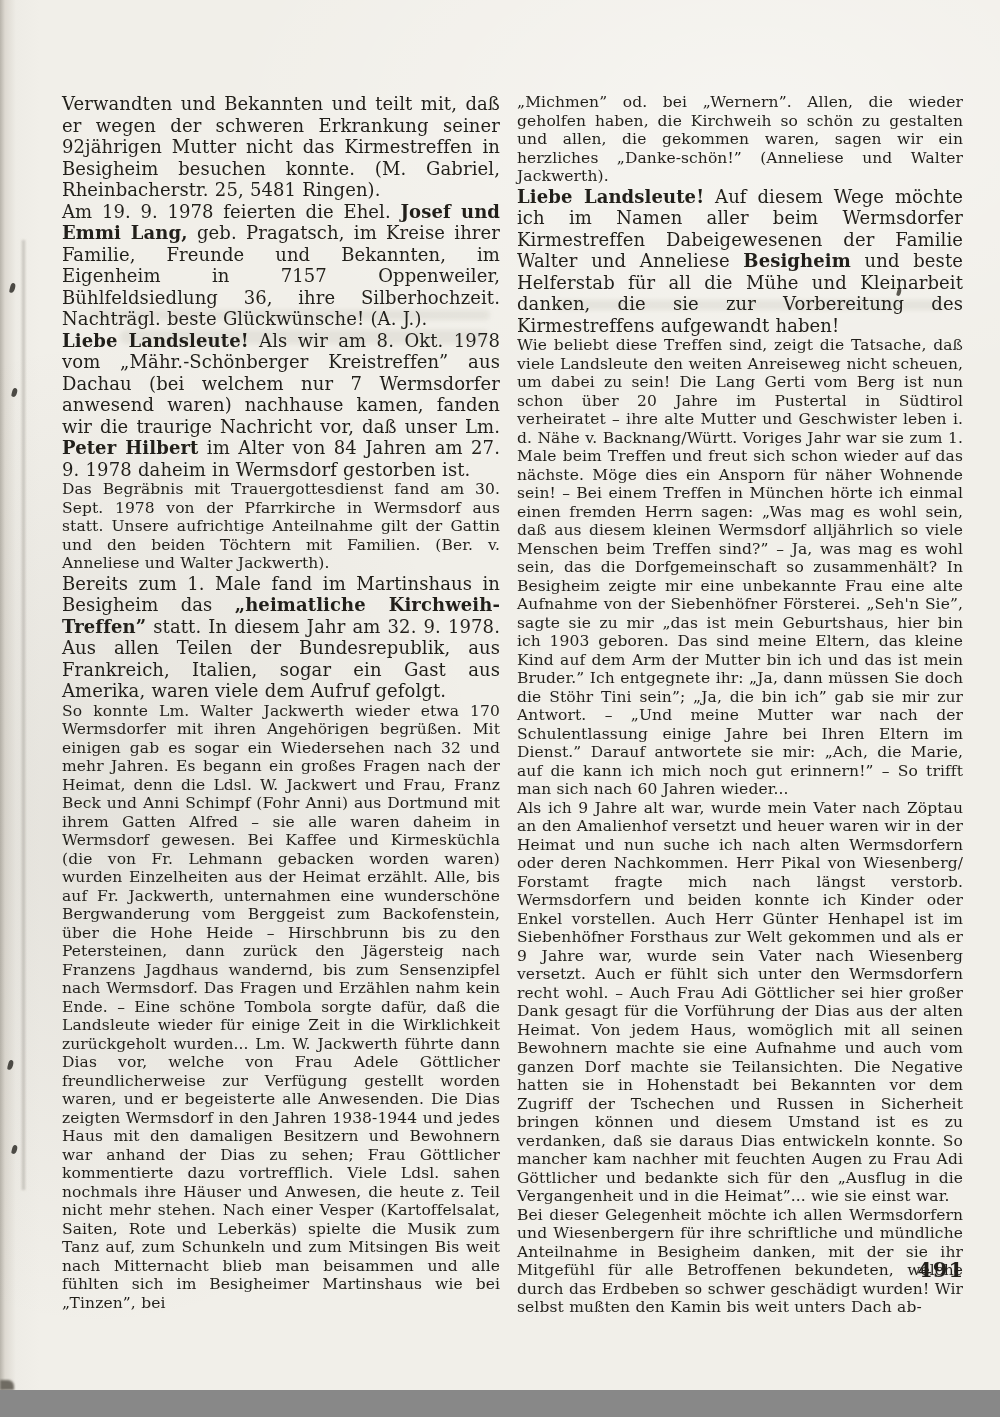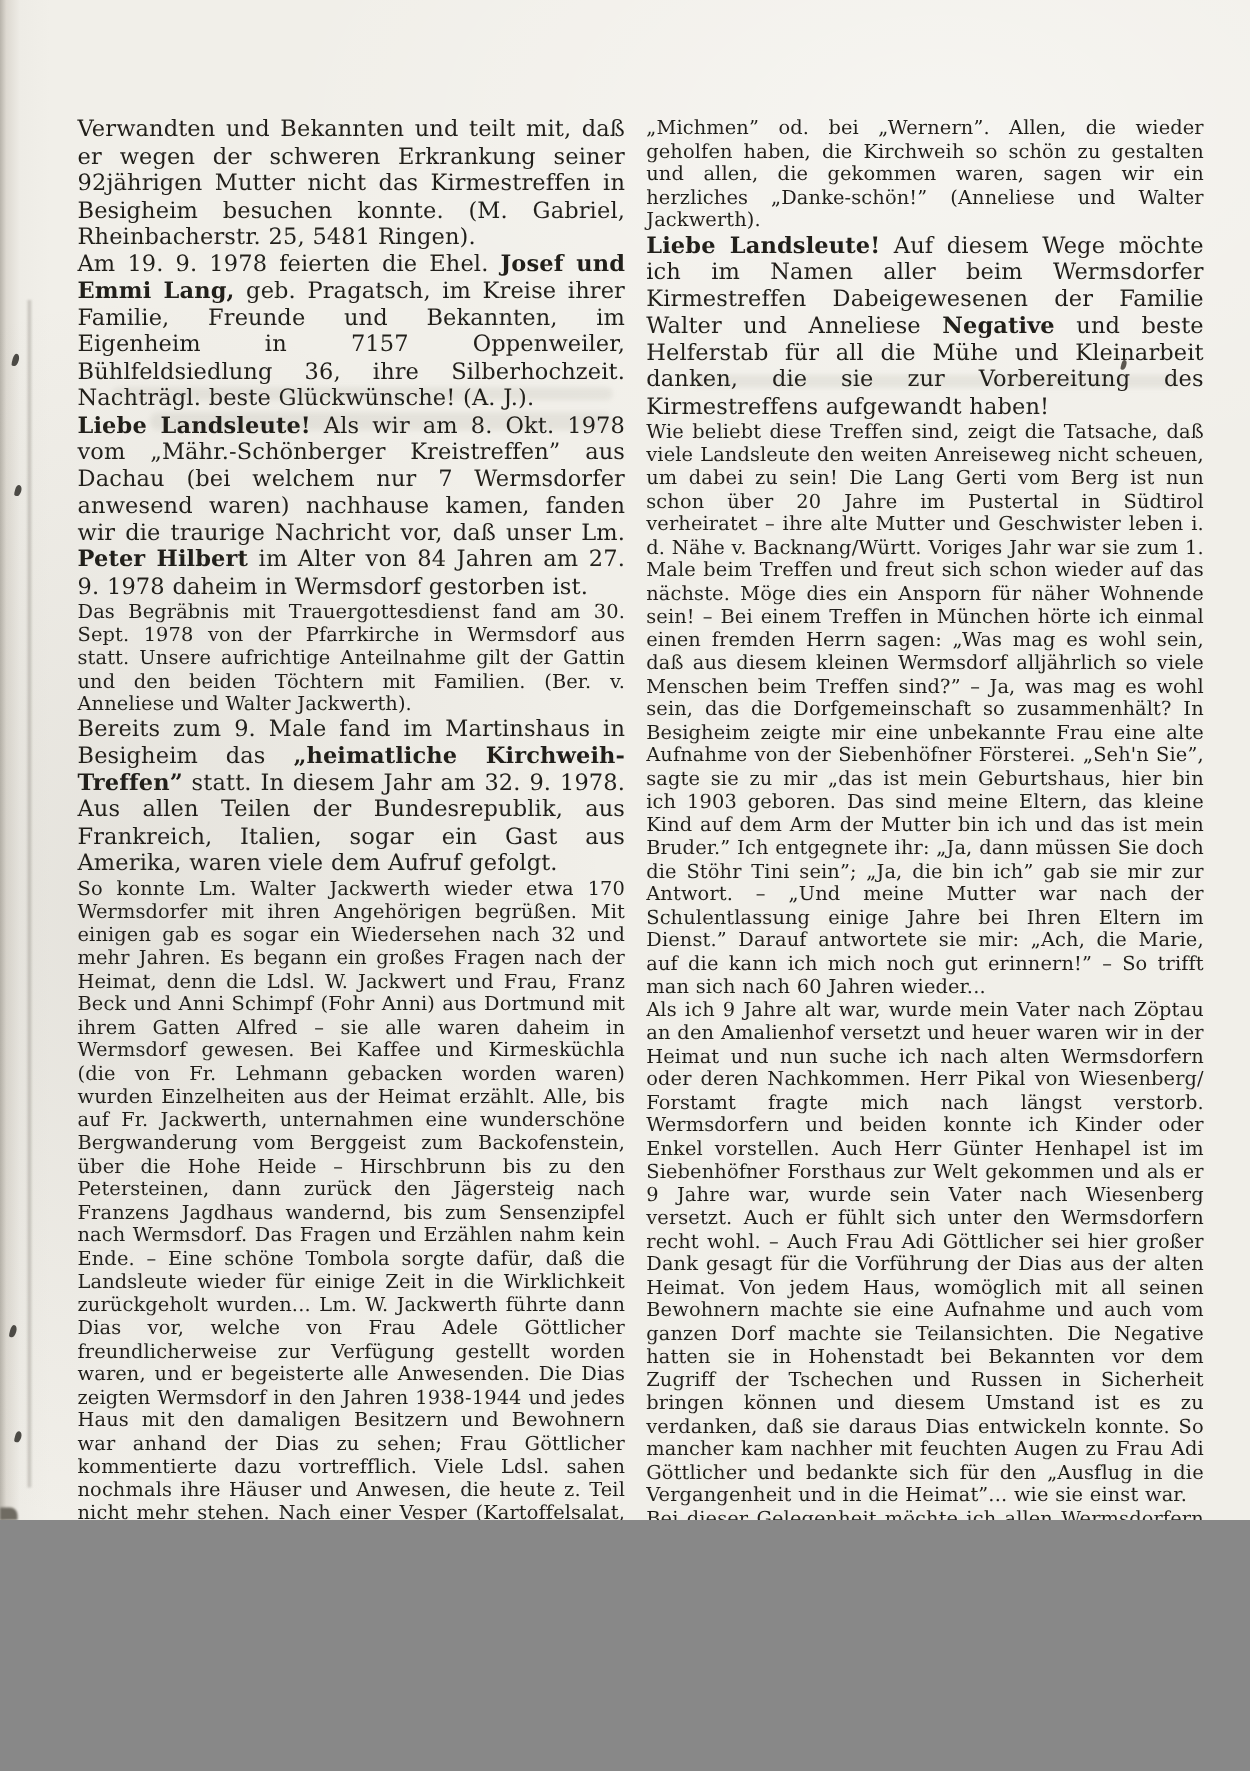--- a/index.html
+++ b/index.html
@@ -1,19 +1,19 @@
 <!DOCTYPE html>
 <html lang="de"><head>
 <meta charset="utf-8">
 <style>
   html,body{margin:0;padding:0;}
   body{background:#888;font-family:"DejaVu Serif","Liberation Serif",serif;}
   .page{
     position:relative;
-    width:1000px;height:1216px;
+    width:1000px;height:1390px;
     background:
       radial-gradient(ellipse 900px 500px at 75% 8%, rgba(255,255,255,0.35), rgba(255,255,255,0) 60%),
       radial-gradient(ellipse 700px 900px at 10% 60%, rgba(120,115,105,0.10), rgba(120,115,105,0) 55%),
       linear-gradient(to right, #b8b4ab 0px, #ddd9d1 5px, #eeece6 16px, #f1efe9 40px),
       #f1efe9;
     overflow:hidden;
     color:#211f1a;
   }
   
   .crease{
@@ -85,26 +85,26 @@
   <div class="speck s2"></div>
   <div class="speck s3"></div>
   <div class="speck s4"></div>
   <div class="speck s5"></div>
 
   <div class="col left">
       <p class="para large"><span>Verwandten und Bekannten und teilt mit, daß er wegen der schweren Erkrankung seiner 92jährigen Mutter nicht das Kirmestreffen in Besigheim besuchen konnte. (M. Gabriel, Rheinbacherstr. 25, 5481 Ringen).</span></p>
       <p class="para large"><span>Am 19. 9. 1978 feierten die Ehel. </span><span class="b">Josef und Emmi Lang,</span><span> geb. Pragatsch, im Kreise ihrer Familie, Freunde und Bekannten, im Eigenheim in 7157 Oppenweiler, Bühlfeldsiedlung 36, ihre Silberhochzeit. Nachträgl. beste Glückwünsche! (A. J.).</span></p>
       <p class="para large gap"><span class="b">Liebe Landsleute!</span><span> Als wir am 8. Okt. 1978 vom „Mähr.-Schönberger Kreistreffen” aus Dachau (bei welchem nur 7 Wermsdorfer anwesend waren) nachhause kamen, fanden wir die traurige Nachricht vor, daß unser Lm. </span><span class="b">Peter Hilbert</span><span> im Alter von 84 Jahren am 27. 9. 1978 daheim in Wermsdorf gestorben ist.</span></p>
       <p class="para small"><span>Das Begräbnis mit Trauergottesdienst fand am 30. Sept. 1978 von der Pfarrkirche in Wermsdorf aus statt. Unsere aufrichtige Anteilnahme gilt der Gattin und den beiden Töchtern mit Familien. (Ber. v. Anneliese und Walter Jackwerth).</span></p>
-      <p class="para large gap"><span>Bereits zum 9. Male fand im Martinshaus in Besigheim das </span><span class="b">„heimatliche Kirchweih-Treffen”</span><span> statt. In diesem Jahr am 32. 9. 1978. Aus allen Teilen der Bundesrepublik, aus Frankreich, Italien, sogar ein Gast aus Amerika, waren viele dem Aufruf gefolgt.</span></p>
+      <p class="para large gap"><span>Bereits zum 1. Male fand im Martinshaus in Besigheim das </span><span class="b">„heimatliche Kirchweih-Treffen”</span><span> statt. In diesem Jahr am 32. 9. 1978. Aus allen Teilen der Bundesrepublik, aus Frankreich, Italien, sogar ein Gast aus Amerika, waren viele dem Aufruf gefolgt.</span></p>
       <p class="para small"><span>So konnte Lm. Walter Jackwerth wieder etwa 170 Wermsdorfer mit ihren Angehörigen begrüßen. Mit einigen gab es sogar ein Wiedersehen nach 32 und mehr Jahren. Es begann ein großes Fragen nach der Heimat, denn die Ldsl. W. Jackwert und Frau, Franz Beck und Anni Schimpf (Fohr Anni) aus Dortmund mit ihrem Gatten Alfred – sie alle waren daheim in Wermsdorf gewesen. Bei Kaffee und Kirmesküchla (die von Fr. Lehmann gebacken worden waren) wurden Einzelheiten aus der Heimat erzählt. Alle, bis auf Fr. Jackwerth, unternahmen eine wunderschöne Bergwanderung vom Berggeist zum Backofenstein, über die Hohe Heide – Hirschbrunn bis zu den Petersteinen, dann zurück den Jägersteig nach Franzens Jagdhaus wandernd, bis zum Sensenzipfel nach Wermsdorf. Das Fragen und Erzählen nahm kein Ende. – Eine schöne Tombola sorgte dafür, daß die Landsleute wieder für einige Zeit in die Wirklichkeit zurückgeholt wurden... Lm. W. Jackwerth führte dann Dias vor, welche von Frau Adele Göttlicher freundlicherweise zur Verfügung gestellt worden waren, und er begeisterte alle Anwesenden. Die Dias zeigten Wermsdorf in den Jahren 1938-1944 und jedes Haus mit den damaligen Besitzern und Bewohnern war anhand der Dias zu sehen; Frau Göttlicher kommentierte dazu vortrefflich. Viele Ldsl. sahen nochmals ihre Häuser und Anwesen, die heute z. Teil nicht mehr stehen. Nach einer Vesper (Kartoffelsalat, Saiten, Rote und Leberkäs) spielte die Musik zum Tanz auf, zum Schunkeln und zum Mitsingen  Bis weit nach Mitternacht blieb man beisammen und alle fühlten sich im Besigheimer Martinshaus wie bei „Tinzen”, bei</span></p>
     </div>
 
   <div class="col right">
       <p class="para small"><span>„Michmen” od. bei „Wernern”. Allen, die wieder geholfen haben, die Kirchweih so schön zu gestalten und allen, die gekommen waren, sagen wir ein herzliches „Danke-schön!” (Anneliese und Walter Jackwerth).</span></p>
-      <p class="para large"><span class="b">Liebe Landsleute!</span><span> Auf diesem Wege möchte ich im Namen aller beim Wermsdorfer Kirmestreffen Dabeigewesenen der Familie Walter und Anneliese </span><span class="b">Negative</span><span> und beste Helferstab für all die Mühe und Kleinarbeit danken, die sie zur Vorbereitung des Kirmestreffens aufgewandt haben!</span></p>
+      <p class="para large"><span class="b">Liebe Landsleute!</span><span> Auf diesem Wege möchte ich im Namen aller beim Wermsdorfer Kirmestreffen Dabeigewesenen der Familie Walter und Anneliese </span><span class="b">Besigheim</span><span> und beste Helferstab für all die Mühe und Kleinarbeit danken, die sie zur Vorbereitung des Kirmestreffens aufgewandt haben!</span></p>
       <p class="para small"><span>Wie beliebt diese Treffen sind, zeigt die Tatsache, daß viele Landsleute den weiten Anreiseweg nicht scheuen, um dabei zu sein! Die Lang Gerti vom Berg ist nun schon über 20 Jahre im Pustertal in Südtirol verheiratet – ihre alte Mutter und Geschwister leben i. d. Nähe v. Backnang/Württ. Voriges Jahr war sie zum 1. Male beim Treffen und freut sich schon wieder auf das nächste. Möge dies ein Ansporn für näher Wohnende sein! – Bei einem Treffen in München hörte ich einmal einen fremden Herrn sagen: „Was mag es wohl sein, daß aus diesem kleinen Wermsdorf alljährlich so viele Menschen beim Treffen sind?” – Ja, was mag es wohl sein, das die Dorfgemeinschaft so zusammenhält? In Besigheim zeigte mir eine unbekannte Frau eine alte Aufnahme von der Siebenhöfner Försterei. „Seh'n Sie”, sagte sie zu mir „das ist mein Geburtshaus, hier bin ich 1903 geboren. Das sind meine Eltern, das kleine Kind auf dem Arm der Mutter bin ich und das ist mein Bruder.” Ich entgegnete ihr: „Ja, dann müssen Sie doch die Stöhr Tini sein”; „Ja, die bin ich” gab sie mir zur Antwort. – „Und meine Mutter war nach der Schulentlassung einige Jahre bei Ihren Eltern im Dienst.” Darauf antwortete sie mir: „Ach, die Marie, auf die kann ich mich noch gut erinnern!” – So trifft man sich nach 60 Jahren wieder...</span></p>
       <p class="para small"><span>Als ich 9 Jahre alt war, wurde mein Vater nach Zöptau an den Amalienhof versetzt und heuer waren wir in der Heimat und nun suche ich nach alten Wermsdorfern oder deren Nachkommen. Herr Pikal von Wiesenberg/ Forstamt fragte mich nach längst verstorb. Wermsdorfern und beiden konnte ich Kinder oder Enkel vorstellen. Auch Herr Günter Henhapel ist im Siebenhöfner Forsthaus zur Welt gekommen und als er 9 Jahre war, wurde sein Vater nach Wiesenberg versetzt. Auch er fühlt sich unter den Wermsdorfern recht wohl. – Auch Frau Adi Göttlicher sei hier großer Dank gesagt für die Vorführung der Dias aus der alten Heimat. Von jedem Haus, womöglich mit all seinen Bewohnern machte sie eine Aufnahme und auch vom ganzen Dorf machte sie Teilansichten. Die Negative hatten sie in Hohenstadt bei Bekannten vor dem Zugriff der Tschechen und Russen in Sicherheit bringen können und diesem Umstand ist es zu verdanken, daß sie daraus Dias entwickeln konnte. So mancher kam nachher mit feuchten Augen zu Frau Adi Göttlicher und bedankte sich für den „Ausflug in die Vergangenheit und in die Heimat”... wie sie einst war.</span></p>
       <p class="para small"><span>Bei dieser Gelegenheit möchte ich allen Wermsdorfern und Wiesenbergern für ihre schriftliche und mündliche Anteilnahme in Besigheim danken, mit der sie ihr Mitgefühl für alle Betroffenen bekundeten, welche durch das Erdbeben so schwer geschädigt wurden! Wir selbst mußten den Kamin bis weit unters Dach ab-</span></p>
     </div>
 
   <div class="page-number">491</div>
 </div>
 
 </body></html>

